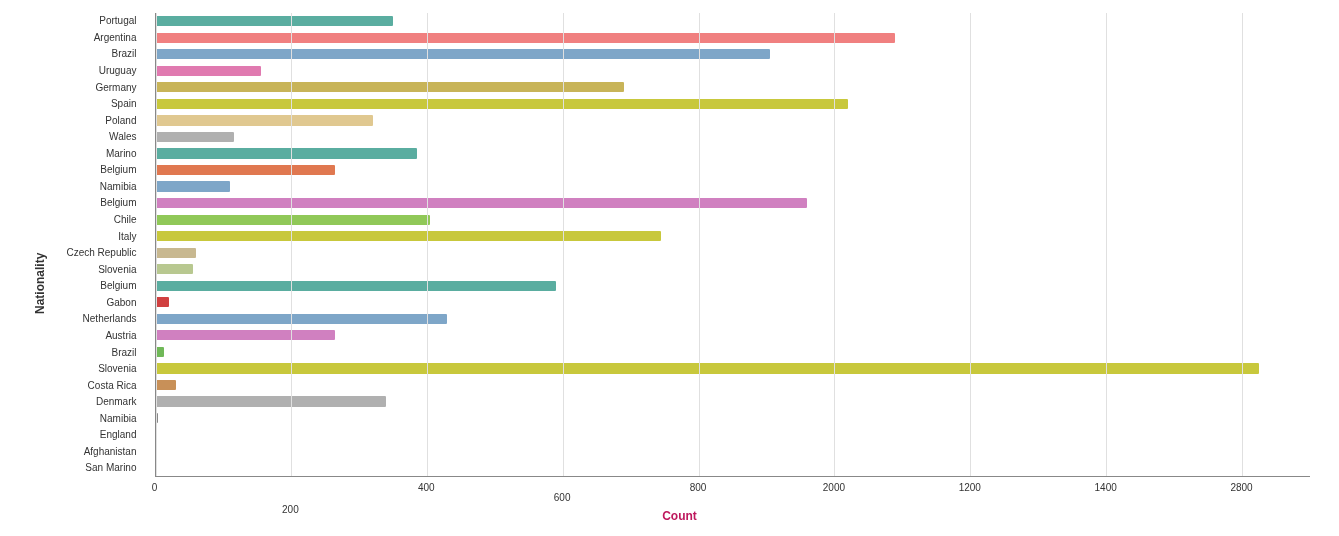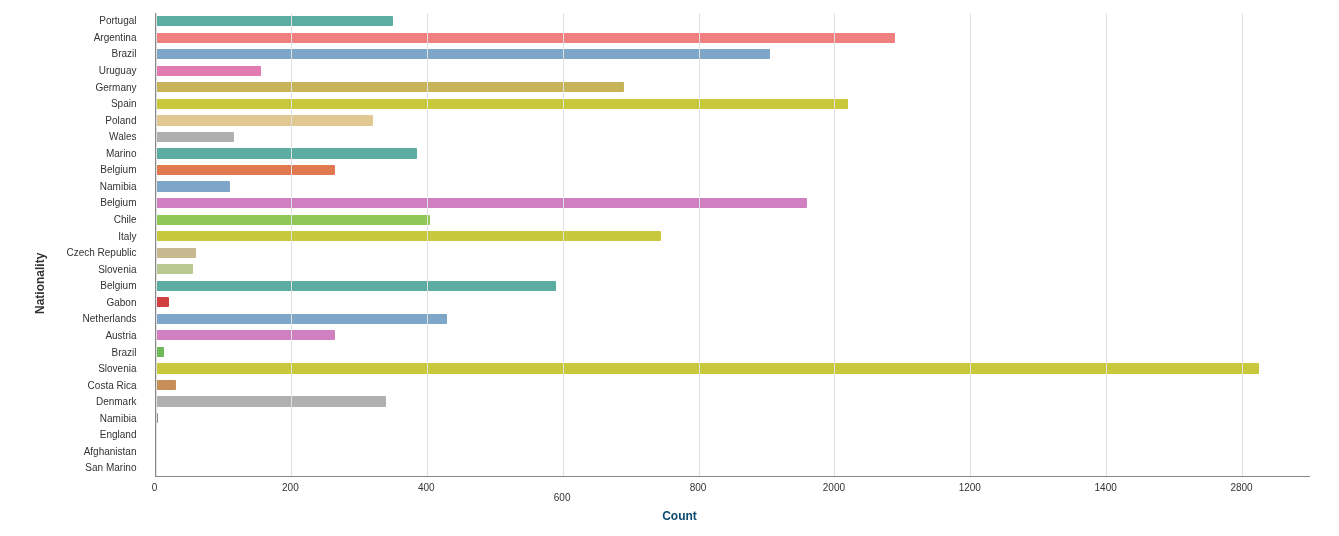--- a/index.html
+++ b/index.html
@@ -111,21 +111,21 @@
       position: absolute;
       transform: translateX(-50%);
       font-size: 10px;
       color: #333;
       top: 5px;
     }
     .x-axis-label {
       text-align: center;
       font-size: 12px;
       font-weight: bold;
-      color: #0c4a6e;
+      color: #be185d;
       padding-top: 2px;
     }
   </style>
 </head>
 <body>
 
 <div class="chart-container">
   <div class="chart-area">
     <div class="y-axis-label">Nationality</div>
     <div class="chart-inner">
@@ -254,21 +254,21 @@
               <div class="bar" style="width: 0.117647%; background-color: rgb(136, 136, 136);"></div>
             </div>
             <div class="bar-row">
               <div class="bar" style="width: 0.0588235%; background-color: rgb(136, 136, 136);"></div>
             </div>
           </div>
       </div>
       <div class="x-axis">
         <div class="x-tick-container" id="x-tick-container">
             <div class="x-tick" style="left: 0%;">0</div>
-            <div class="x-tick" style="left: 11.7647%;">200</div>
+            <div class="x-tick" style="left: 11.7647%; margin-top: 22px;">200</div>
             <div class="x-tick" style="left: 23.5294%;">400</div>
             <div class="x-tick" style="left: 35.2941%; margin-top: 10px;">600</div>
             <div class="x-tick" style="left: 47.0588%;">800</div>
             <div class="x-tick" style="left: 58.8235%;">2000</div>
             <div class="x-tick" style="left: 70.5882%;">1200</div>
             <div class="x-tick" style="left: 82.3529%;">1400</div>
             <div class="x-tick" style="left: 94.1176%;">2800</div>
           </div>
       </div>
       <div class="x-axis-label">Count</div>

